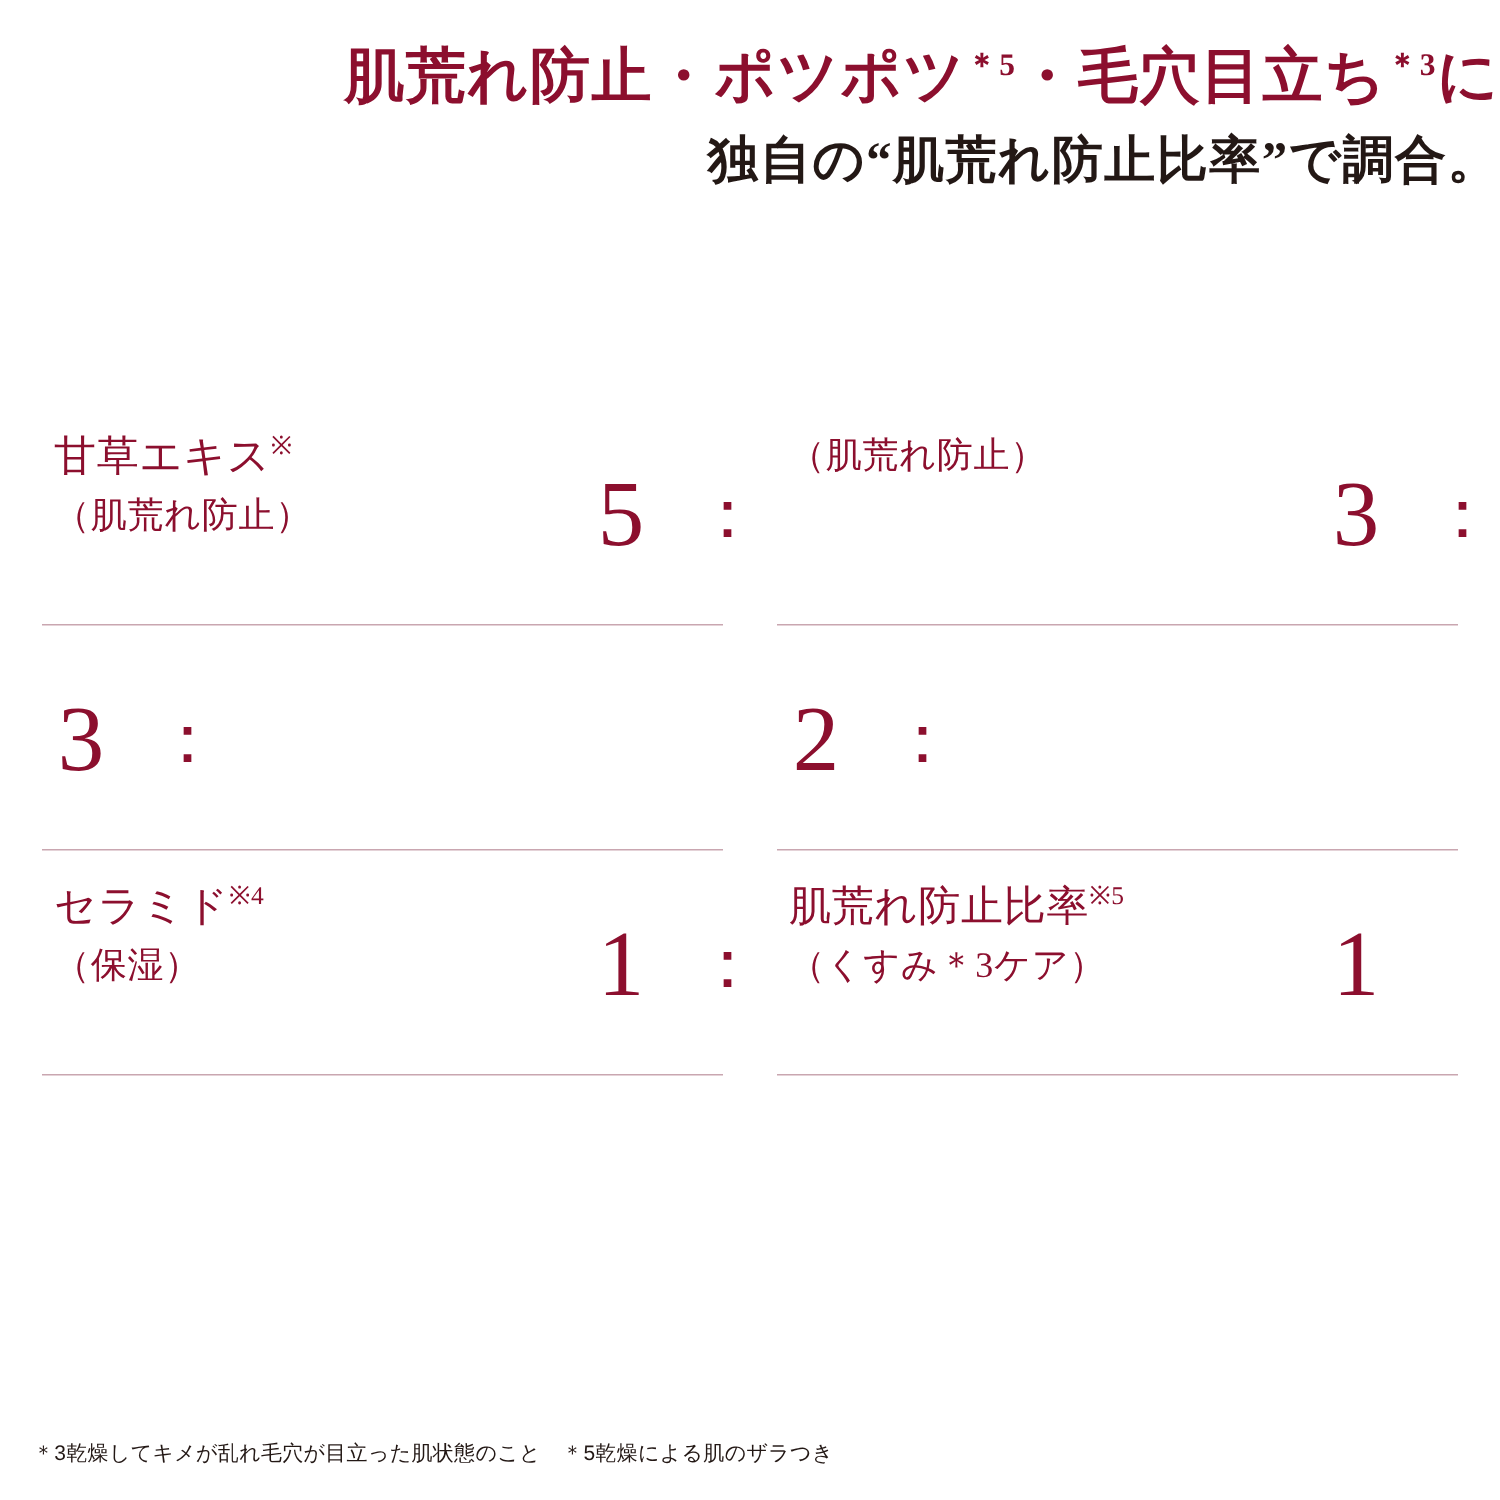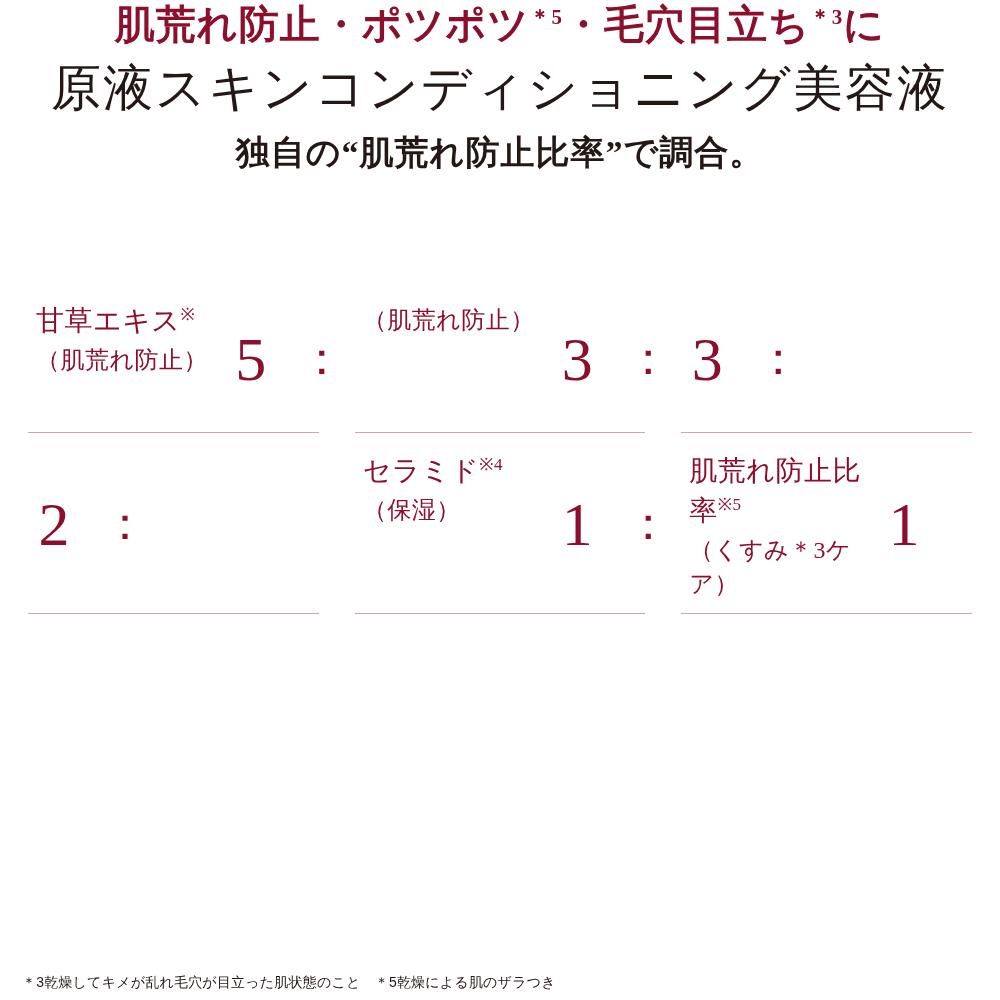--- a/index.html
+++ b/index.html
@@ -16,21 +16,22 @@
   }
   .page {
     position: relative;
     width: 1000px;
     height: 1000px;
     box-sizing: border-box;
   }
 
   
   .headline {
-    text-align: center;
+    text-align: right;
+    padding-top: 26px;
   }
   .headline-line1 {
     font-size: 40px;
     letter-spacing: 1px;
     color: #8c0f2e;
     font-weight: 700;
     line-height: 1.25;
     white-space: nowrap;
   }
   .headline-line1 .sup {
@@ -52,25 +53,25 @@
     color: #231815;
     font-weight: 700;
     line-height: 1.3;
     margin-top: 10px;
     white-space: nowrap;
   }
 
   
   .ratio-grid {
     position: absolute;
-    top: 283px;
+    top: 267px;
     left: 28px;
     width: 944px;
     display: grid;
-    grid-template-columns: 1fr 1fr 1fr;
+    grid-template-columns: 1fr 1fr;
     column-gap: 36px;
   }
   .ratio-cell {
     position: relative;
     display: flex;
     align-items: flex-start;
     justify-content: space-between;
     min-height: 150px;
     padding: 14px 0 12px 0;
     border-bottom: 1px solid #c9a6b0;
@@ -122,37 +123,36 @@
     text-align: center;
   }
   .colon.hidden {
     visibility: hidden;
   }
 
   
   .footnote {
     position: absolute;
     left: 22px;
-    bottom: 8px;
+    bottom: 22px;
     font-size: 14px;
     color: #231815;
     letter-spacing: 0.2px;
     font-family: "Liberation Sans", sans-serif;
   }
 </style>
 </head>
 <body>
 
 <div class="page">
 
   <div class="headline">
     <div class="headline-line1">
       <span>肌荒れ防止・ポツポツ</span><span class="sup">＊5</span><span>・毛穴目立ち</span><span class="sup">＊3</span><span>に</span>
     </div>
-    <div class="headline-line2">原液スキンコンディショニング美容液</div>
     <div class="headline-line3">独自の“肌荒れ防止比率”で調合。</div>
   </div>
 
   <div class="ratio-grid">
 
     <div class="ratio-cell">
       <div class="cell-text">
         <div class="ing-name"><span>甘草エキス</span><span class="sup">※</span></div>
         <div class="ing-sub">（肌荒れ防止）</div>
       </div>

